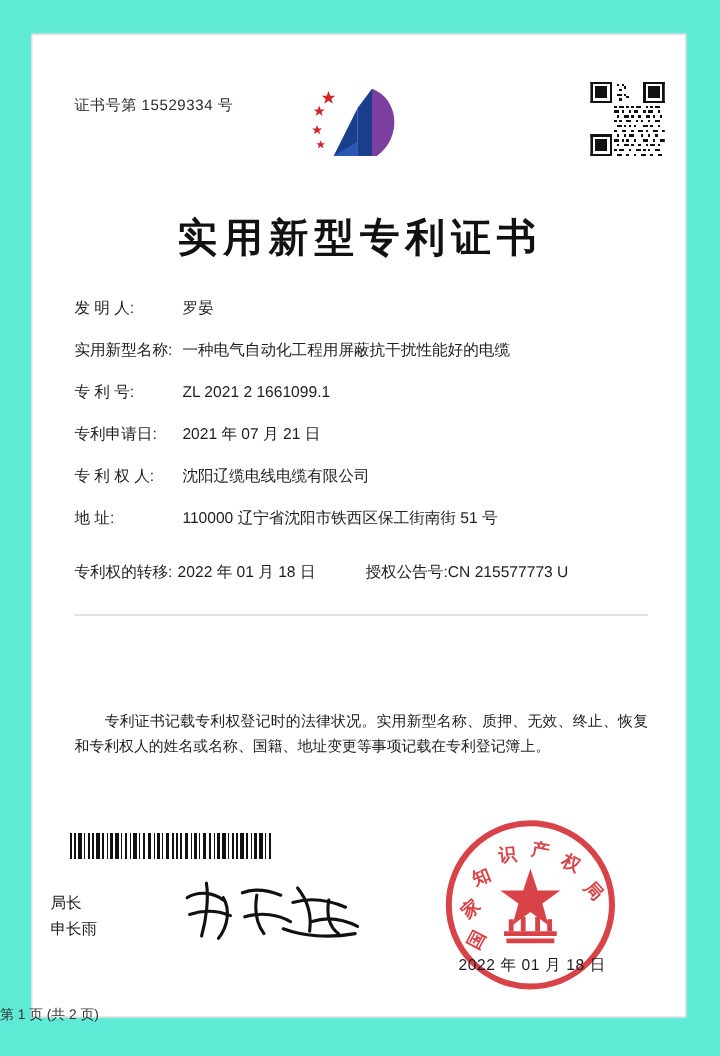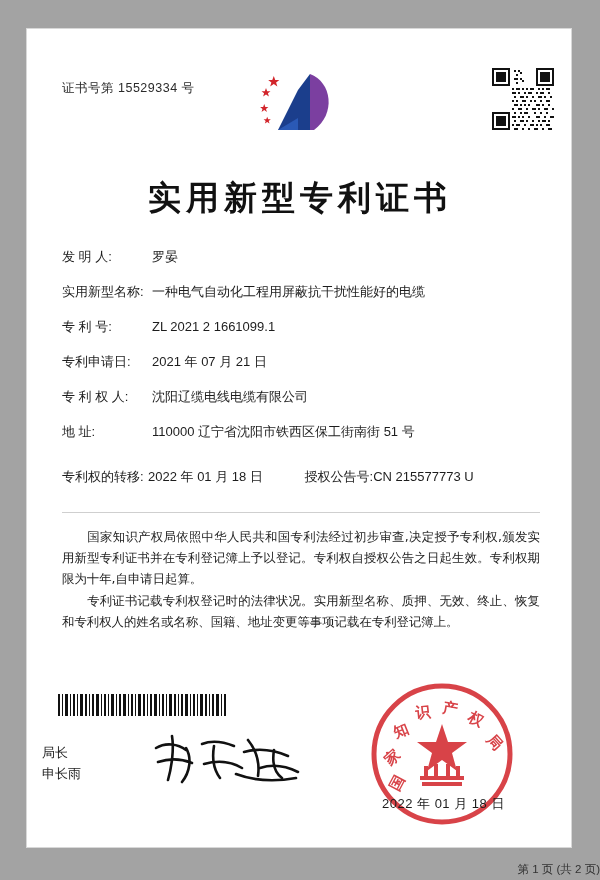--- a/index.html
+++ b/index.html
@@ -13,21 +13,21 @@
     font-family: "Liberation Sans", sans-serif;
     color: #1a1a1a;
     position: relative;
     overflow: hidden;
   }
   .page {
     position: absolute;
     top: 0; left: 0;
     width: 600px;
     height: 880px;
-    background: #a3a3a3;
+    background: #5eead4;
   }
   
   .cert-border {
     position: absolute;
     left: 26px;
     top: 28px;
     width: 546px;
     height: 820px;
     border: 1px solid #d8d8d8;
     box-sizing: border-box;
@@ -185,24 +185,23 @@
     color: #1d1d1d;
     letter-spacing: 0.5px;
   }
 
   
   .footer {
     position: absolute;
     left: 0;
     top: 838px;
     width: 600px;
-    text-align: right;
+    text-align: left;
     font-size: 11.5px;
     color: #333;
-    margin-top: 24px;
   }
 </style>
 </head>
 <body>
 
 <div class="page">
   <div class="cert-border"></div>
 
   <div class="cert-no">证书号第 15529334 号</div>
 
@@ -348,21 +347,20 @@
       <span class="flabel w-label-wide">地 址:</span><span class="sep"></span><span class="fvalue">110000 辽宁省沈阳市铁西区保工街南街 51 号</span>
     </div>
     <div class="grant-row">
       <span class="flabel w-label-wide">专利权的转移:</span><span class="sep"></span><span class="fvalue">2022 年 01 月 18 日</span>
       <span class="right">授权公告号:</span><span class="sep"></span><span class="fvalue">CN 215577773 U</span>
     </div>
   </div>
 
   <div class="hr"></div>
 
-  <div class="para para1"><span class="indent"></span><span>国家知识产权局依照中华人民共和国专利法经过初步审查,决定授予专利权,颁发实用新型专利证书并在专利登记簿上予以登记。专利权自授权公告之日起生效。专利权期限为十年,自申请日起算。</span></div>
   <div class="para para2"><span class="indent"></span><span>专利证书记载专利权登记时的法律状况。实用新型名称、质押、无效、终止、恢复和专利权人的姓名或名称、国籍、地址变更等事项记载在专利登记簿上。</span></div>
 
   <div class="barcode">
     <svg viewBox="0 0 170 22" width="170" height="22" shape-rendering="crispEdges">
       <g fill="#111111">
         <rect x="0" y="0" width="2" height="22"></rect>
           <rect x="4" y="0" width="1" height="22"></rect>
         <rect x="7" y="0" width="3" height="22"></rect>
           <rect x="12" y="0" width="1" height="22"></rect>
         <rect x="15" y="0" width="2" height="22"></rect>

